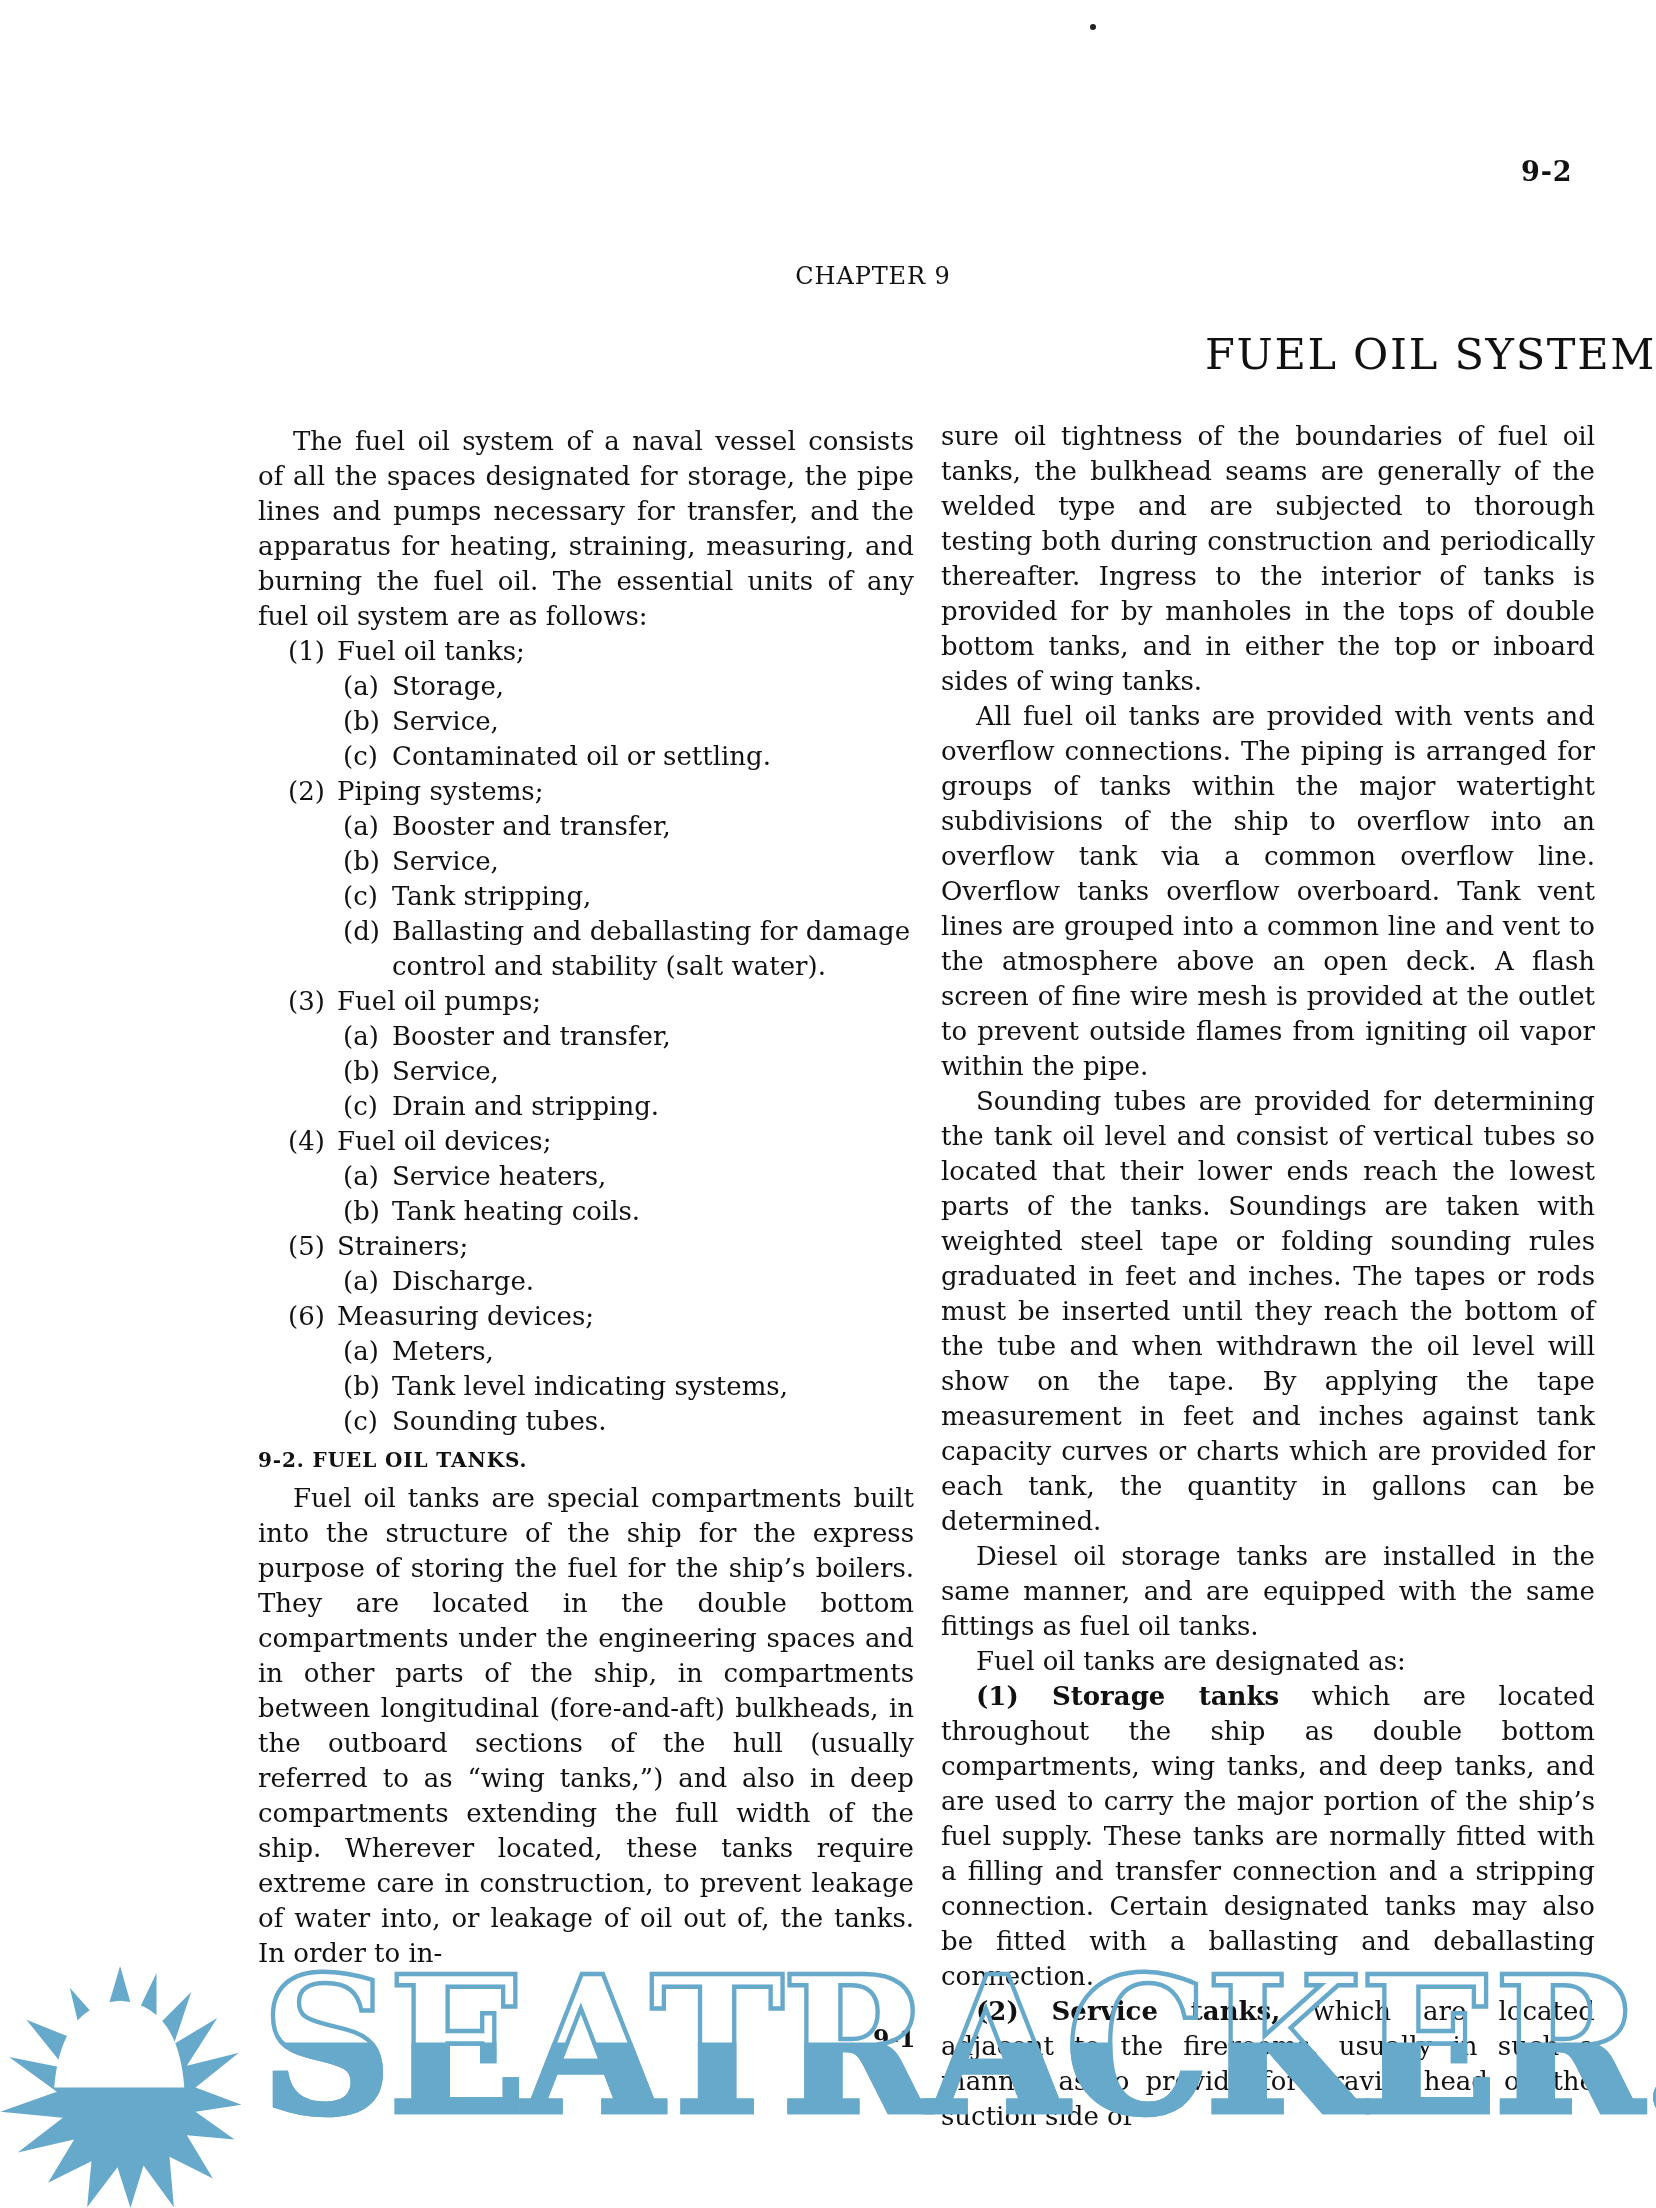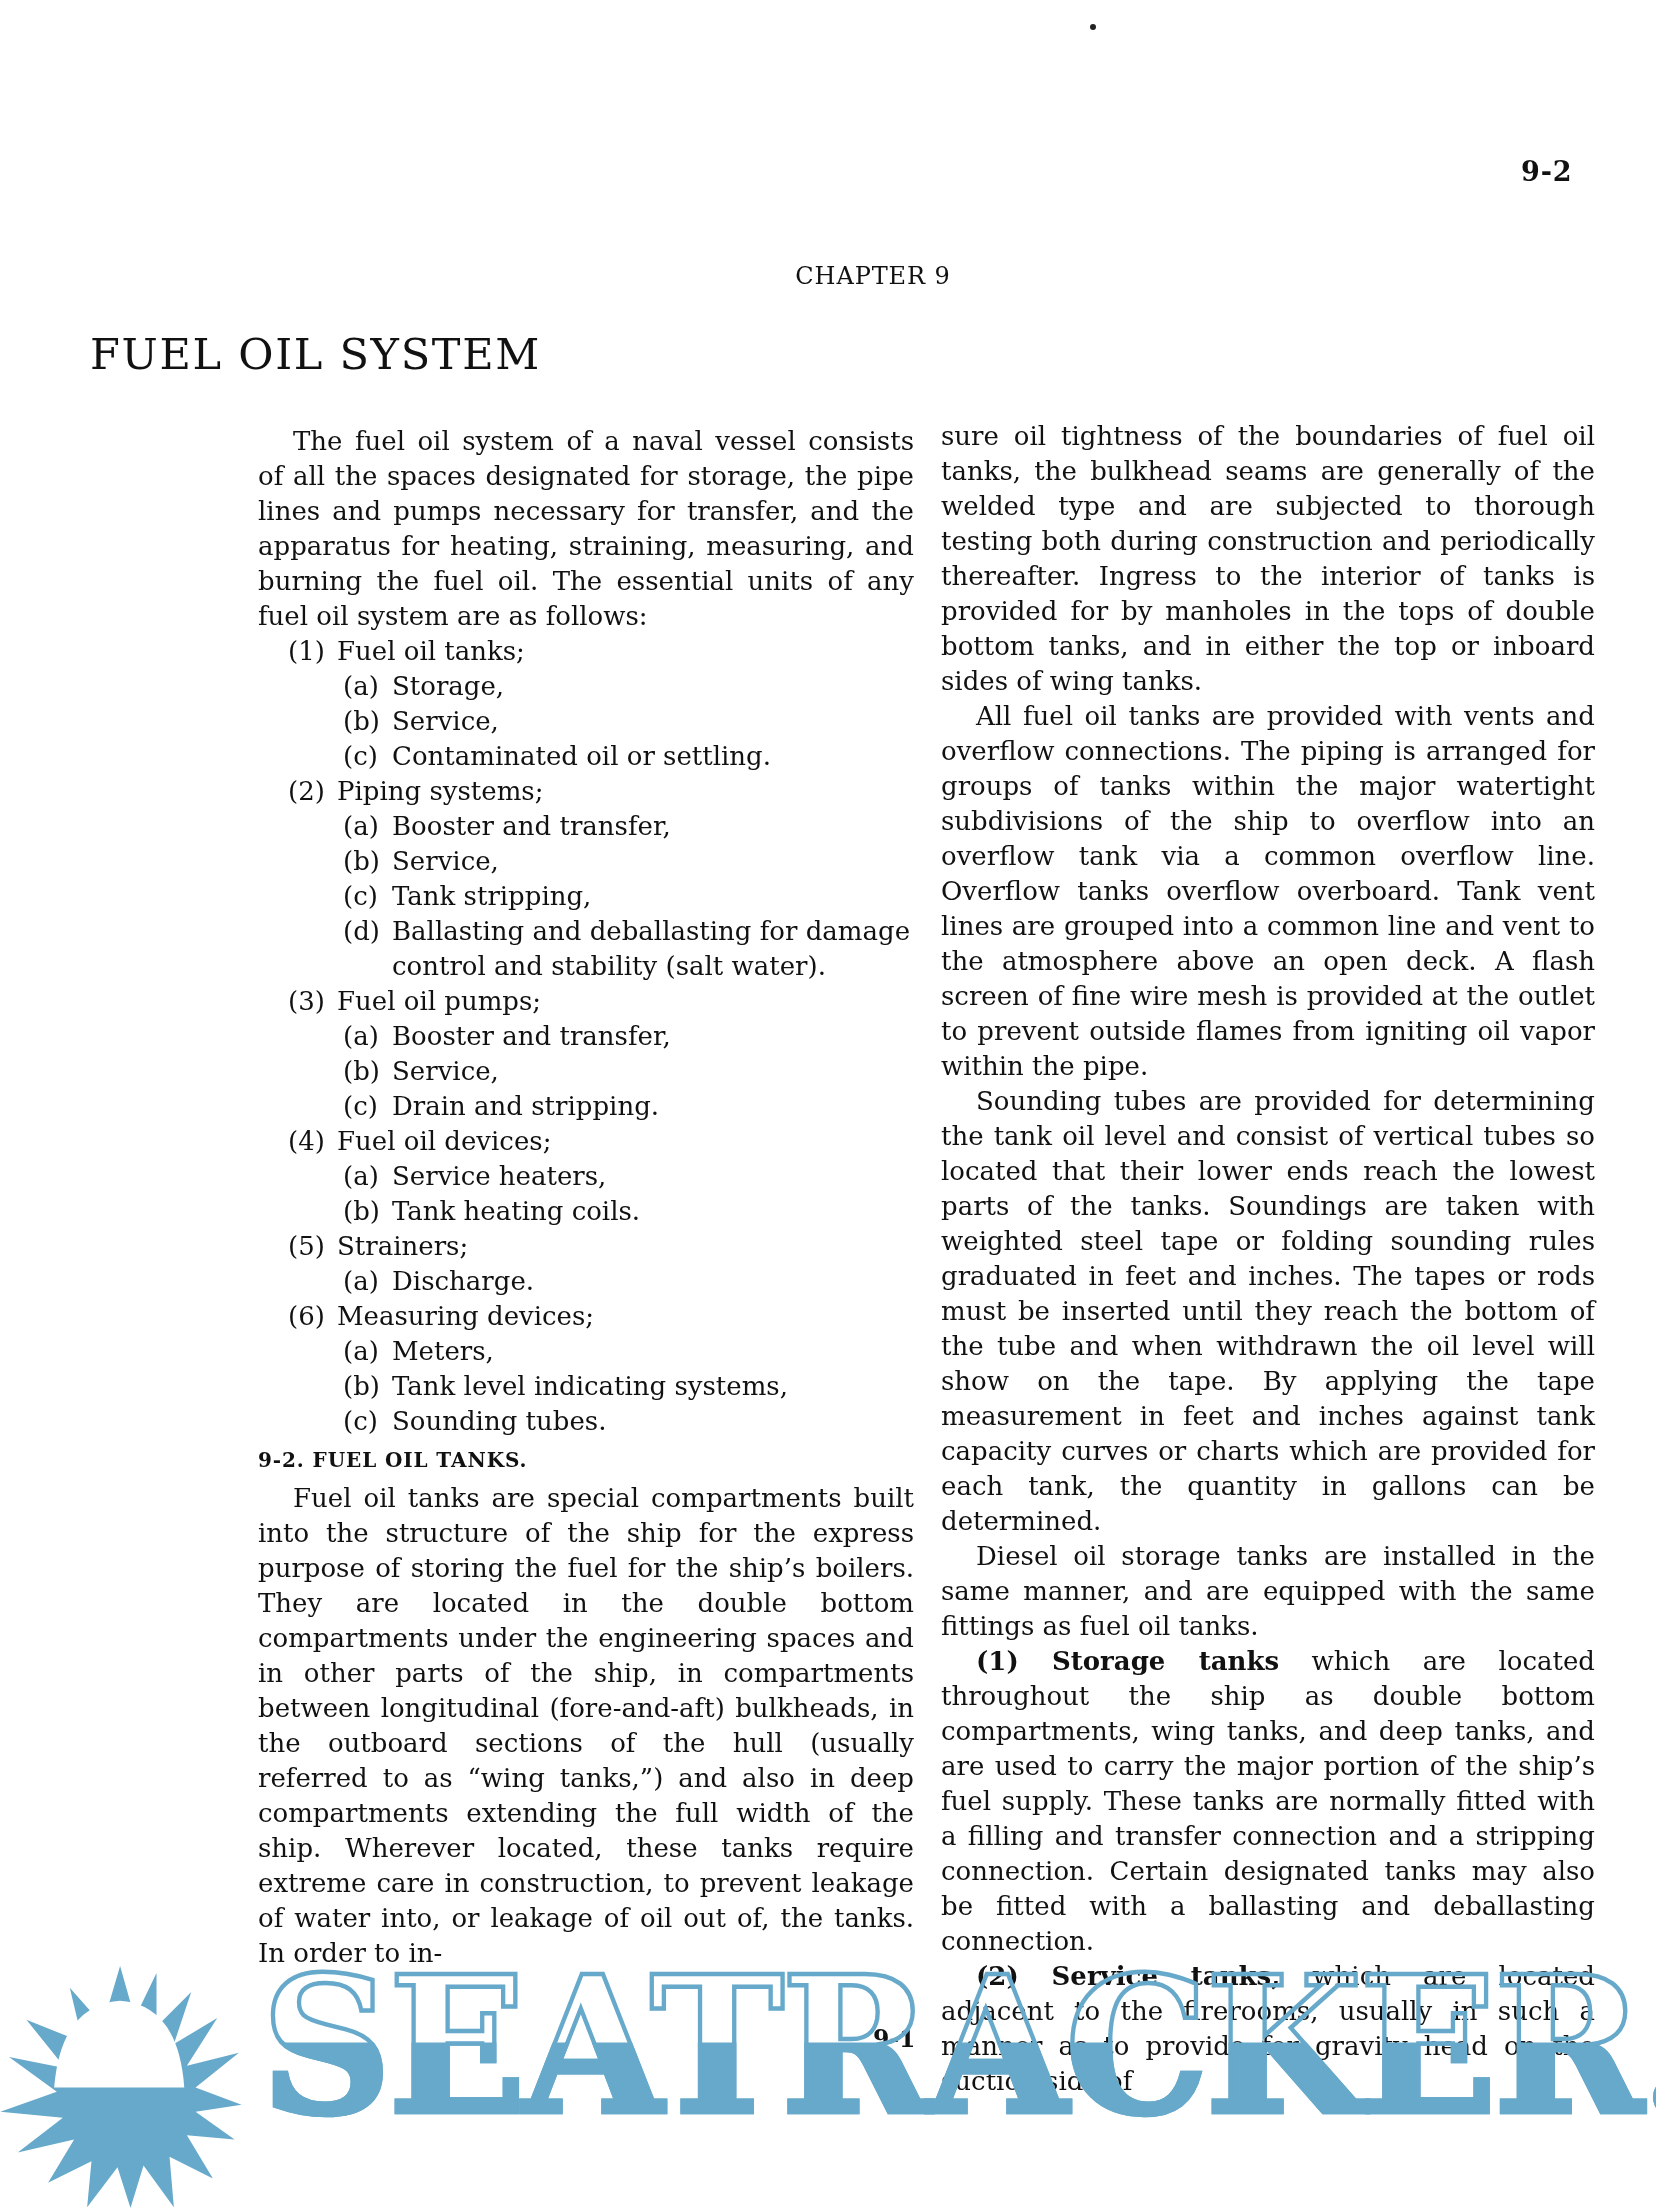--- a/index.html
+++ b/index.html
@@ -14,21 +14,21 @@
     position: absolute; left: 1521px; top: 156px;
     font-size: 27px; font-weight: bold; letter-spacing: 0.9px;
   }
   .chapter-label {
     position: absolute; left: 0; width: 100%; top: 262px;
     text-align: center; padding-left: 90px; box-sizing: border-box;
     font-size: 24px; letter-spacing: 0.9px;
   }
   .chapter-title {
     position: absolute; left: 0; width: 100%; top: 329px;
-    text-align: left; padding-left: 90px; box-sizing: border-box;
+    text-align: right; padding-left: 90px; box-sizing: border-box;
     font-size: 43px; letter-spacing: 1.7px;
   }
   .col {
     position: absolute; top: 424px; width: 660px;
     font-size: 26px; line-height: 35px;
     text-align: justify;
   }
   .col.left { left: 258px; width: 656px; }
   .col.right { left: 941px; width: 654px; top: 419px; }
   .section-head {
@@ -178,20 +178,21 @@
 
     <div class="section-head second">9-2. FUEL OIL TANKS.</div>
     <p>Fuel oil tanks are special compartments built into the structure of the ship for the express purpose of storing the fuel for the ship’s boilers. They are located in the double bottom compartments under the engineering spaces and in other parts of the ship, in compartments between longitudinal (fore-and-aft) bulkheads, in the outboard sections of the hull (usually referred to as “wing tanks,”) and also in deep compartments extending the full width of the ship. Wherever located, these tanks require extreme care in construction, to prevent leakage of water into, or leakage of oil out of, the tanks. In order to in-</p>
   </div>
 
   <div class="col right">
     <p class="noindent">sure oil tightness of the boundaries of fuel oil tanks, the bulkhead seams are generally of the welded type and are subjected to thorough testing both during construction and periodically thereafter. Ingress to the interior of tanks is provided for by manholes in the tops of double bottom tanks, and in either the top or inboard sides of wing tanks.</p>
     <p>All fuel oil tanks are provided with vents and overflow connections. The piping is arranged for groups of tanks within the major watertight subdivisions of the ship to overflow into an overflow tank via a common overflow line. Overflow tanks overflow overboard. Tank vent lines are grouped into a common line and vent to the atmosphere above an open deck. A flash screen of fine wire mesh is provided at the outlet to prevent outside flames from igniting oil vapor within the pipe.</p>
     <p>Sounding tubes are provided for determining the tank oil level and consist of vertical tubes so located that their lower ends reach the lowest parts of the tanks. Soundings are taken with weighted steel tape or folding sounding rules graduated in feet and inches. The tapes or rods must be inserted until they reach the bottom of the tube and when withdrawn the oil level will show on the tape. By applying the tape measurement in feet and inches against tank capacity curves or charts which are provided for each tank, the quantity in gallons can be determined.</p>
     <p>Diesel oil storage tanks are installed in the same manner, and are equipped with the same fittings as fuel oil tanks.</p>
+    <p>Fuel oil tanks are designated as:</p>
     <p><b class="term">(1) Storage tanks</b><span> which are located throughout the ship as double bottom compartments, wing tanks, and deep tanks, and are used to carry the major portion of the ship’s fuel supply. These tanks are normally fitted with a filling and transfer connection and a stripping connection. Certain designated tanks may also be fitted with a ballasting and deballasting connection.</span></p>
     <p><b class="term">(2) Service tanks,</b><span> which are located adjacent to the firerooms, usually in such a manner as to provide for gravity head on the suction side of</span></p>
   </div>
 
   <div class="page-num-bottom">9-1</div>
 
   <div class="watermark">
     <svg width="261" height="242" viewBox="0 0 300 279" style="position:absolute;left:0;top:0;">
       <defs>
         <clipPath id="top-half">

